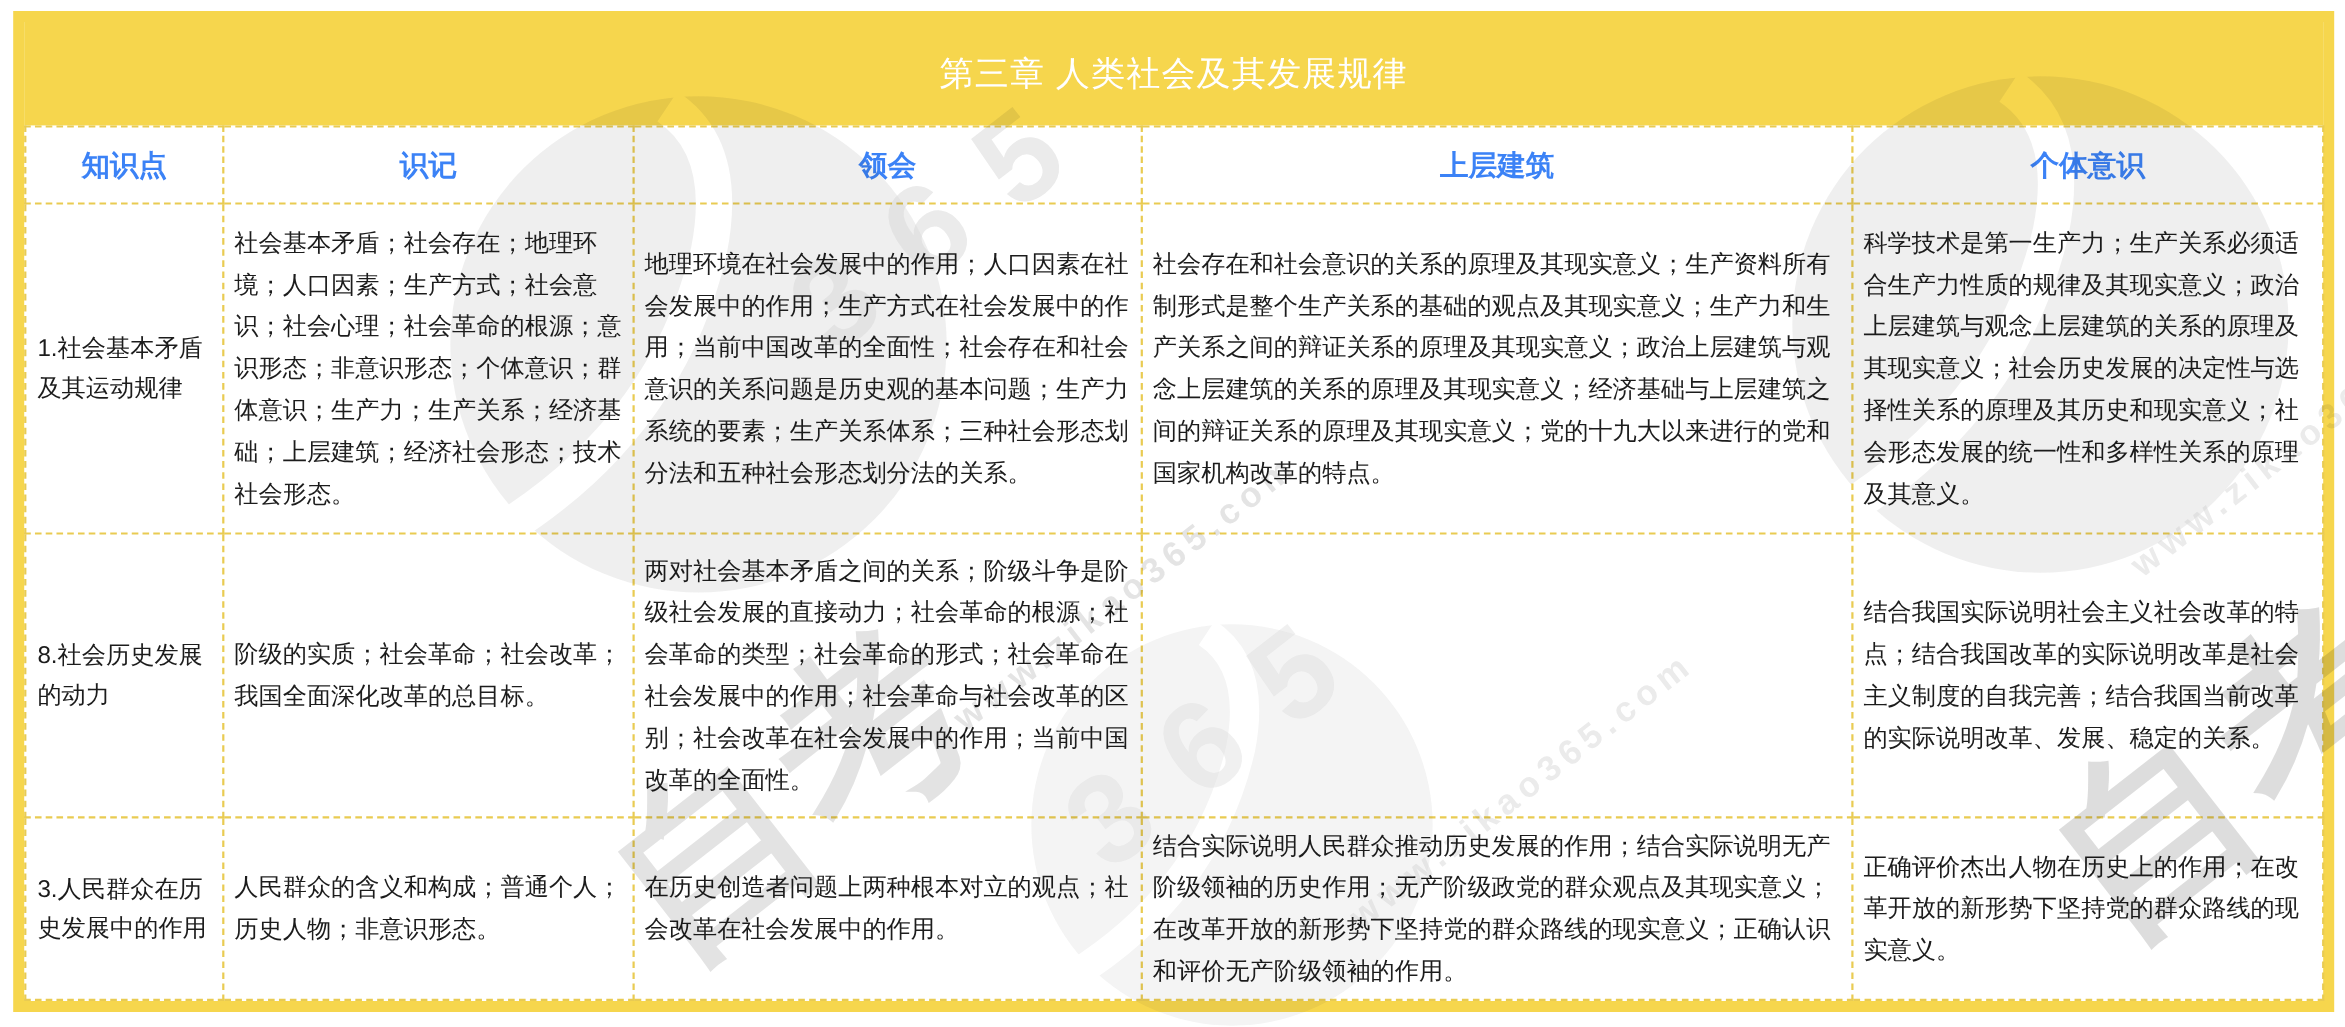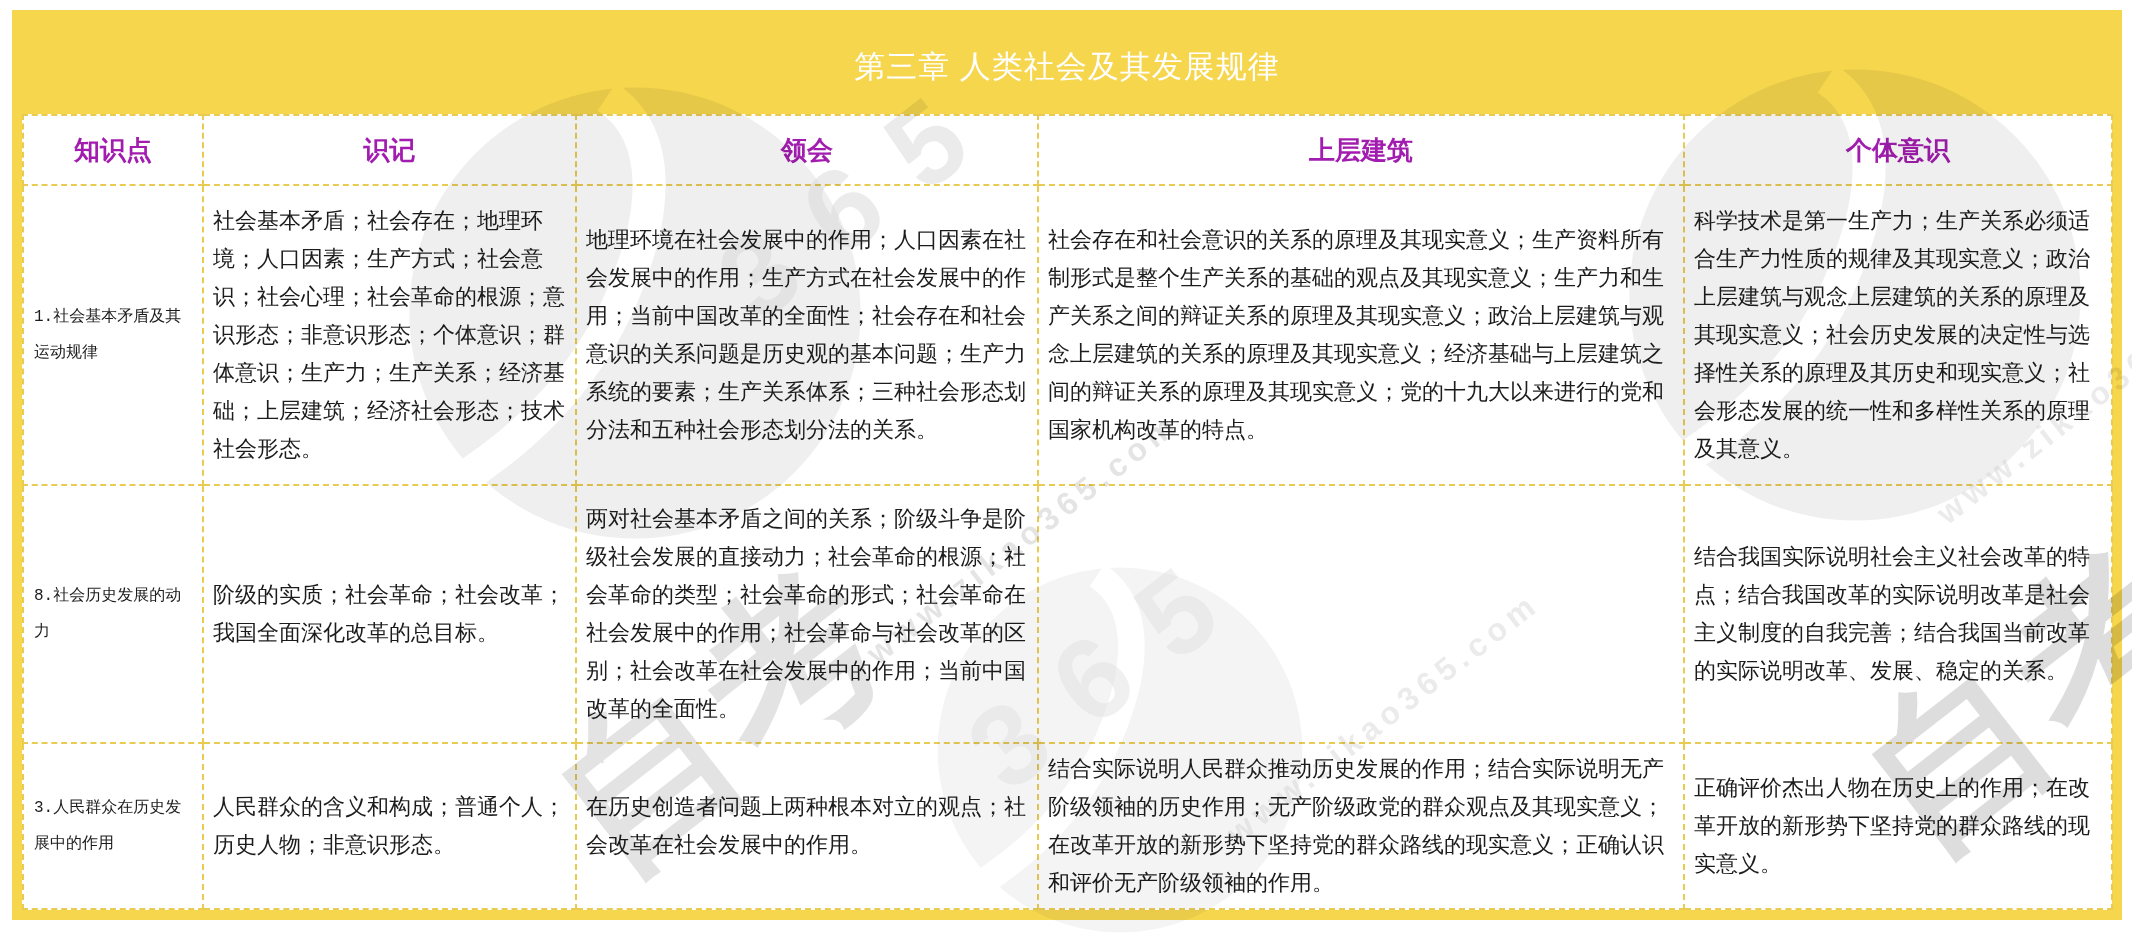--- a/index.html
+++ b/index.html
@@ -10,24 +10,24 @@
   
   .sheet { position:absolute; left:12px; top:10px; width:2110px;
            border:10px solid #F6D64D; background:#ffffff; z-index:1; }
   .title-bar { height:94px; background:#F6D64D; display:flex;
                align-items:center; justify-content:center; }
   .title-bar span { color:#ffffff; font-size:31px; font-weight:normal; letter-spacing:1px; }
 
   table { width:100%; border-collapse:collapse; table-layout:fixed; background:transparent; }
   th, td { border:2px dashed #E9CB52; background:transparent; }
   th { height:70px; text-align:center; vertical-align:middle;
-       font-size:26px; font-weight:bold; color:#a21caf; }
+       font-size:26px; font-weight:bold; color:#3b82f6; }
   td { vertical-align:middle; text-align:left; color:#1c1c1c;
        font-size:22px; line-height:38px; padding:6px 9px; }
-  td.kp { font-size:16px; line-height:36px; padding-left:10px;font-family:Liberation Mono, monospace; }
+  td.kp { font-size:22px; line-height:36px; padding-left:10px; }
   tr.r1 td { height:300px; }
   tr.r2 td { height:258px; }
   tr.r3 td { height:162px; }
 
   
   .wm-layer { position:absolute; inset:0; z-index:2; pointer-events:none;
               mix-blend-mode:multiply; }
   .wm { position:absolute; }
   .wm-brand { font-size:175px; font-weight:bold; color:#c7c7c7; opacity:.5;
               transform:rotate(-38deg); letter-spacing:8px; white-space:nowrap; }

